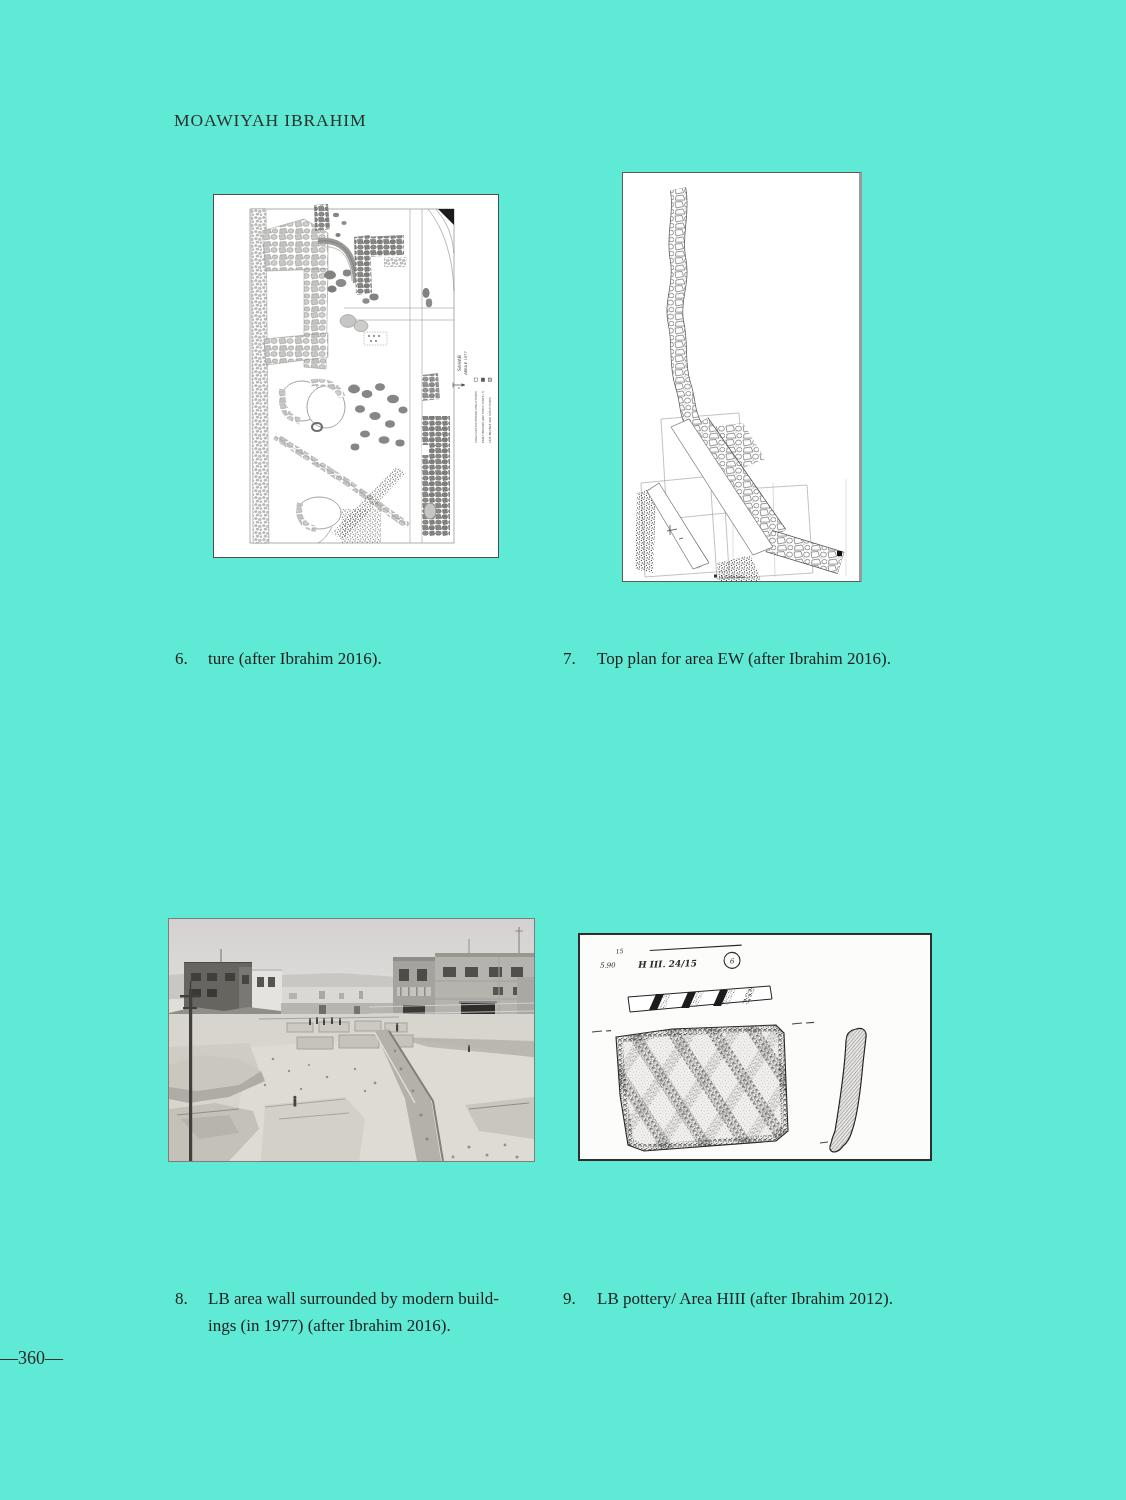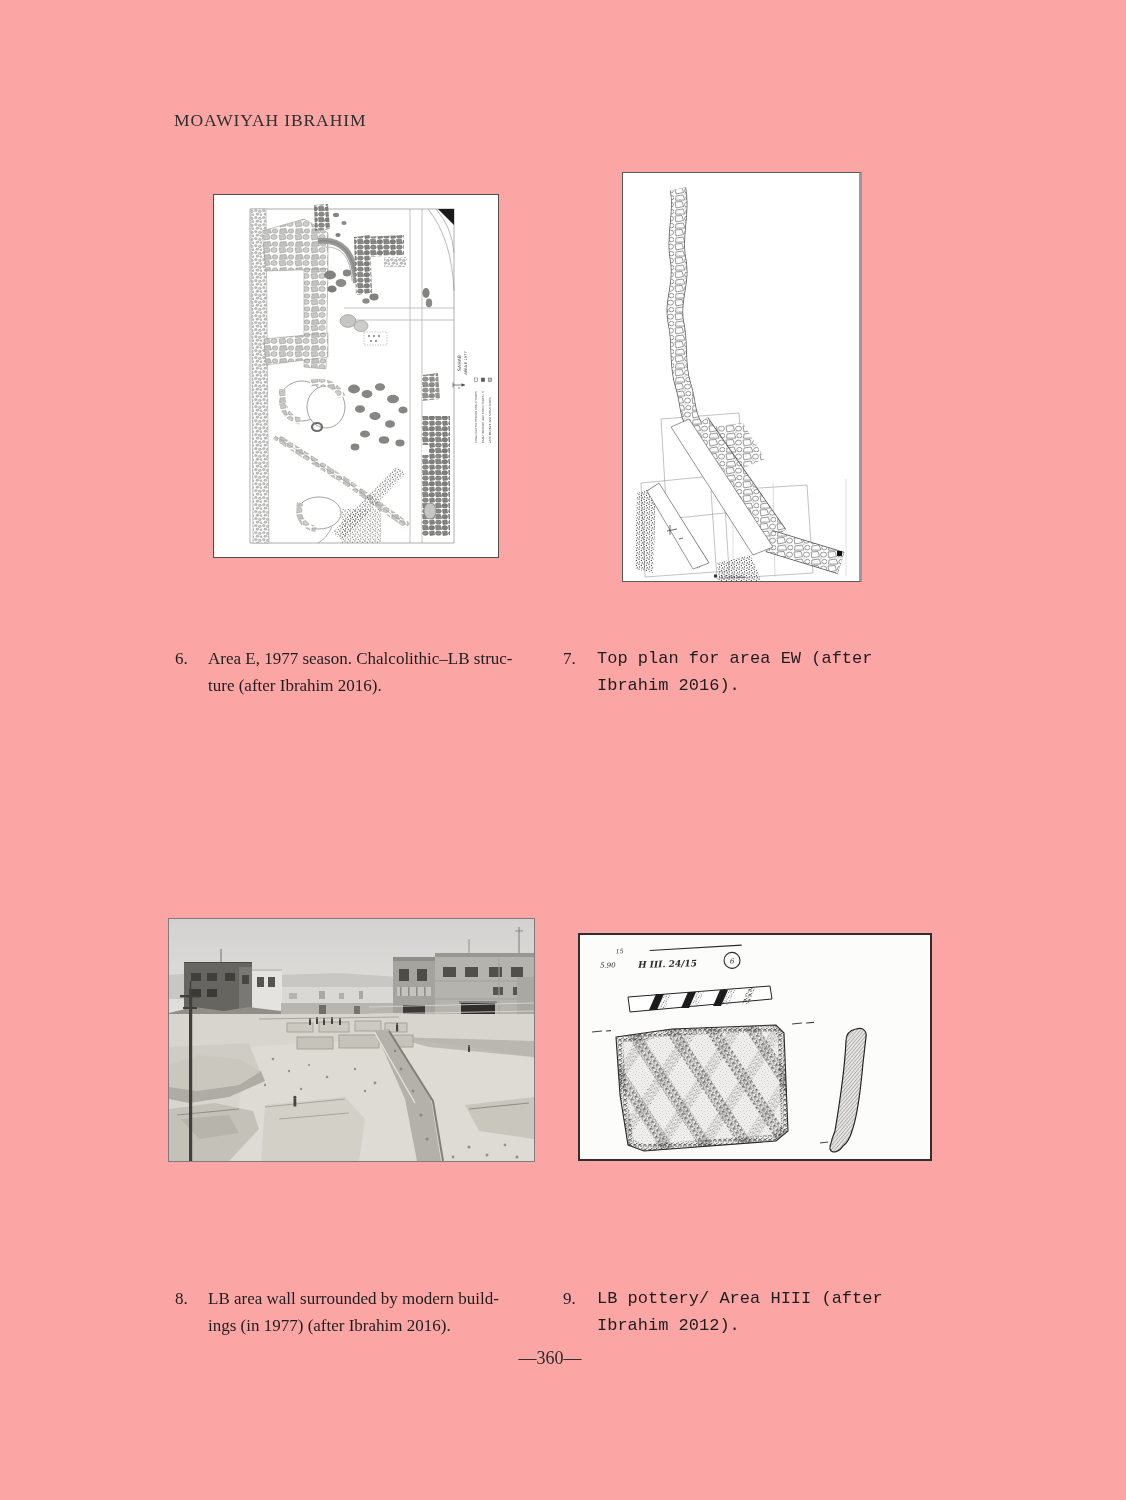--- a/index.html
+++ b/index.html
@@ -1,30 +1,30 @@
 <!DOCTYPE html>
 <html><head>
 <meta charset="utf-8">
 <style>
   html,body{margin:0;padding:0;background:#ffffff;}
-  .page{position:relative;width:1126px;height:1500px;background:#fca5a5;overflow:hidden;
+  .page{position:relative;width:1126px;height:1500px;background:#5eead4;overflow:hidden;
         font-family:"Liberation Serif", serif;color:#222;}
   .hdr{position:absolute;left:174px;top:110px;font-size:17.5px;letter-spacing:0.9px;color:#2f2f2f;}
   .figbox{position:absolute;background:#ffffff;}
   .fig6{left:213px;top:194px;width:284px;height:362px;border:1.5px solid #4e4e4e;}
   .fig7{left:622px;top:172px;width:236px;height:408px;border:1px solid #5a5a5a;border-right:3px solid #9a9a9a;}
   .fig8{left:168px;top:918px;width:365px;height:242px;border:1px solid #7d7d7d;}
   .fig9{left:578px;top:933px;width:350px;height:224px;border:2px solid #2e2e2e;background:#fcfcfb;}
   .figbox svg{display:block;width:100%;height:100%;}
   .cap{position:absolute;font-size:17px;line-height:26.5px;color:#1e1e1e;}
   .capnum6,.captext6{top:646px;} .capnum7,.captext7{top:646px;}
   .capnum8,.captext8{top:1286px;} .capnum9,.captext9{top:1286px;}
   .capnum6,.capnum8{left:175px;} .captext6,.captext8{left:208px;width:345px;}
-  .capnum7,.capnum9{left:563px;} .captext7,.captext9{left:597px;width:345px;font-family:Liberation Mono, monospace;}
-  .pagenum{position:absolute;left:0;top:1348px;width:1100px;text-align:center;font-size:18px;color:#2a2a2a;}
+  .capnum7,.capnum9{left:563px;} .captext7,.captext9{left:597px;width:345px;}
+  .pagenum{position:absolute;left:0;top:1348px;width:1100px;font-size:18px;color:#2a2a2a;}
 </style>
 </head>
 <body>
 
 <div class="page">
 
   <div class="hdr">MOAWIYAH IBRAHIM</div>
 
   <div class="figbox fig6">
     <svg viewBox="0 0 284 362">
@@ -225,21 +225,20 @@
         <rect x="214" y="378" width="5" height="5" fill="#111"></rect>
 
         <rect x="91" y="401.5" width="3" height="3" fill="#333"></rect>
         <text x="96" y="404.5" font-size="3.4" fill="#333" font-family="DejaVu Sans, sans-serif">LB TOWN WALL</text>
       </g>
     </svg>
   </div>
 
   <div class="cap capnum6">6.</div>
   <div class="cap captext6">
-    <div>Area E, 1977 season. Chalcolithic–LB struc-</div>
     <div>ture (after Ibrahim 2016).</div>
   </div>
 
   <div class="cap capnum7">7.</div>
   <div class="cap captext7">
     <div>Top plan for area EW (after Ibrahim 2016).</div>
   </div>
 
   <div class="figbox fig8">
     <svg viewBox="0 0 365 242">

